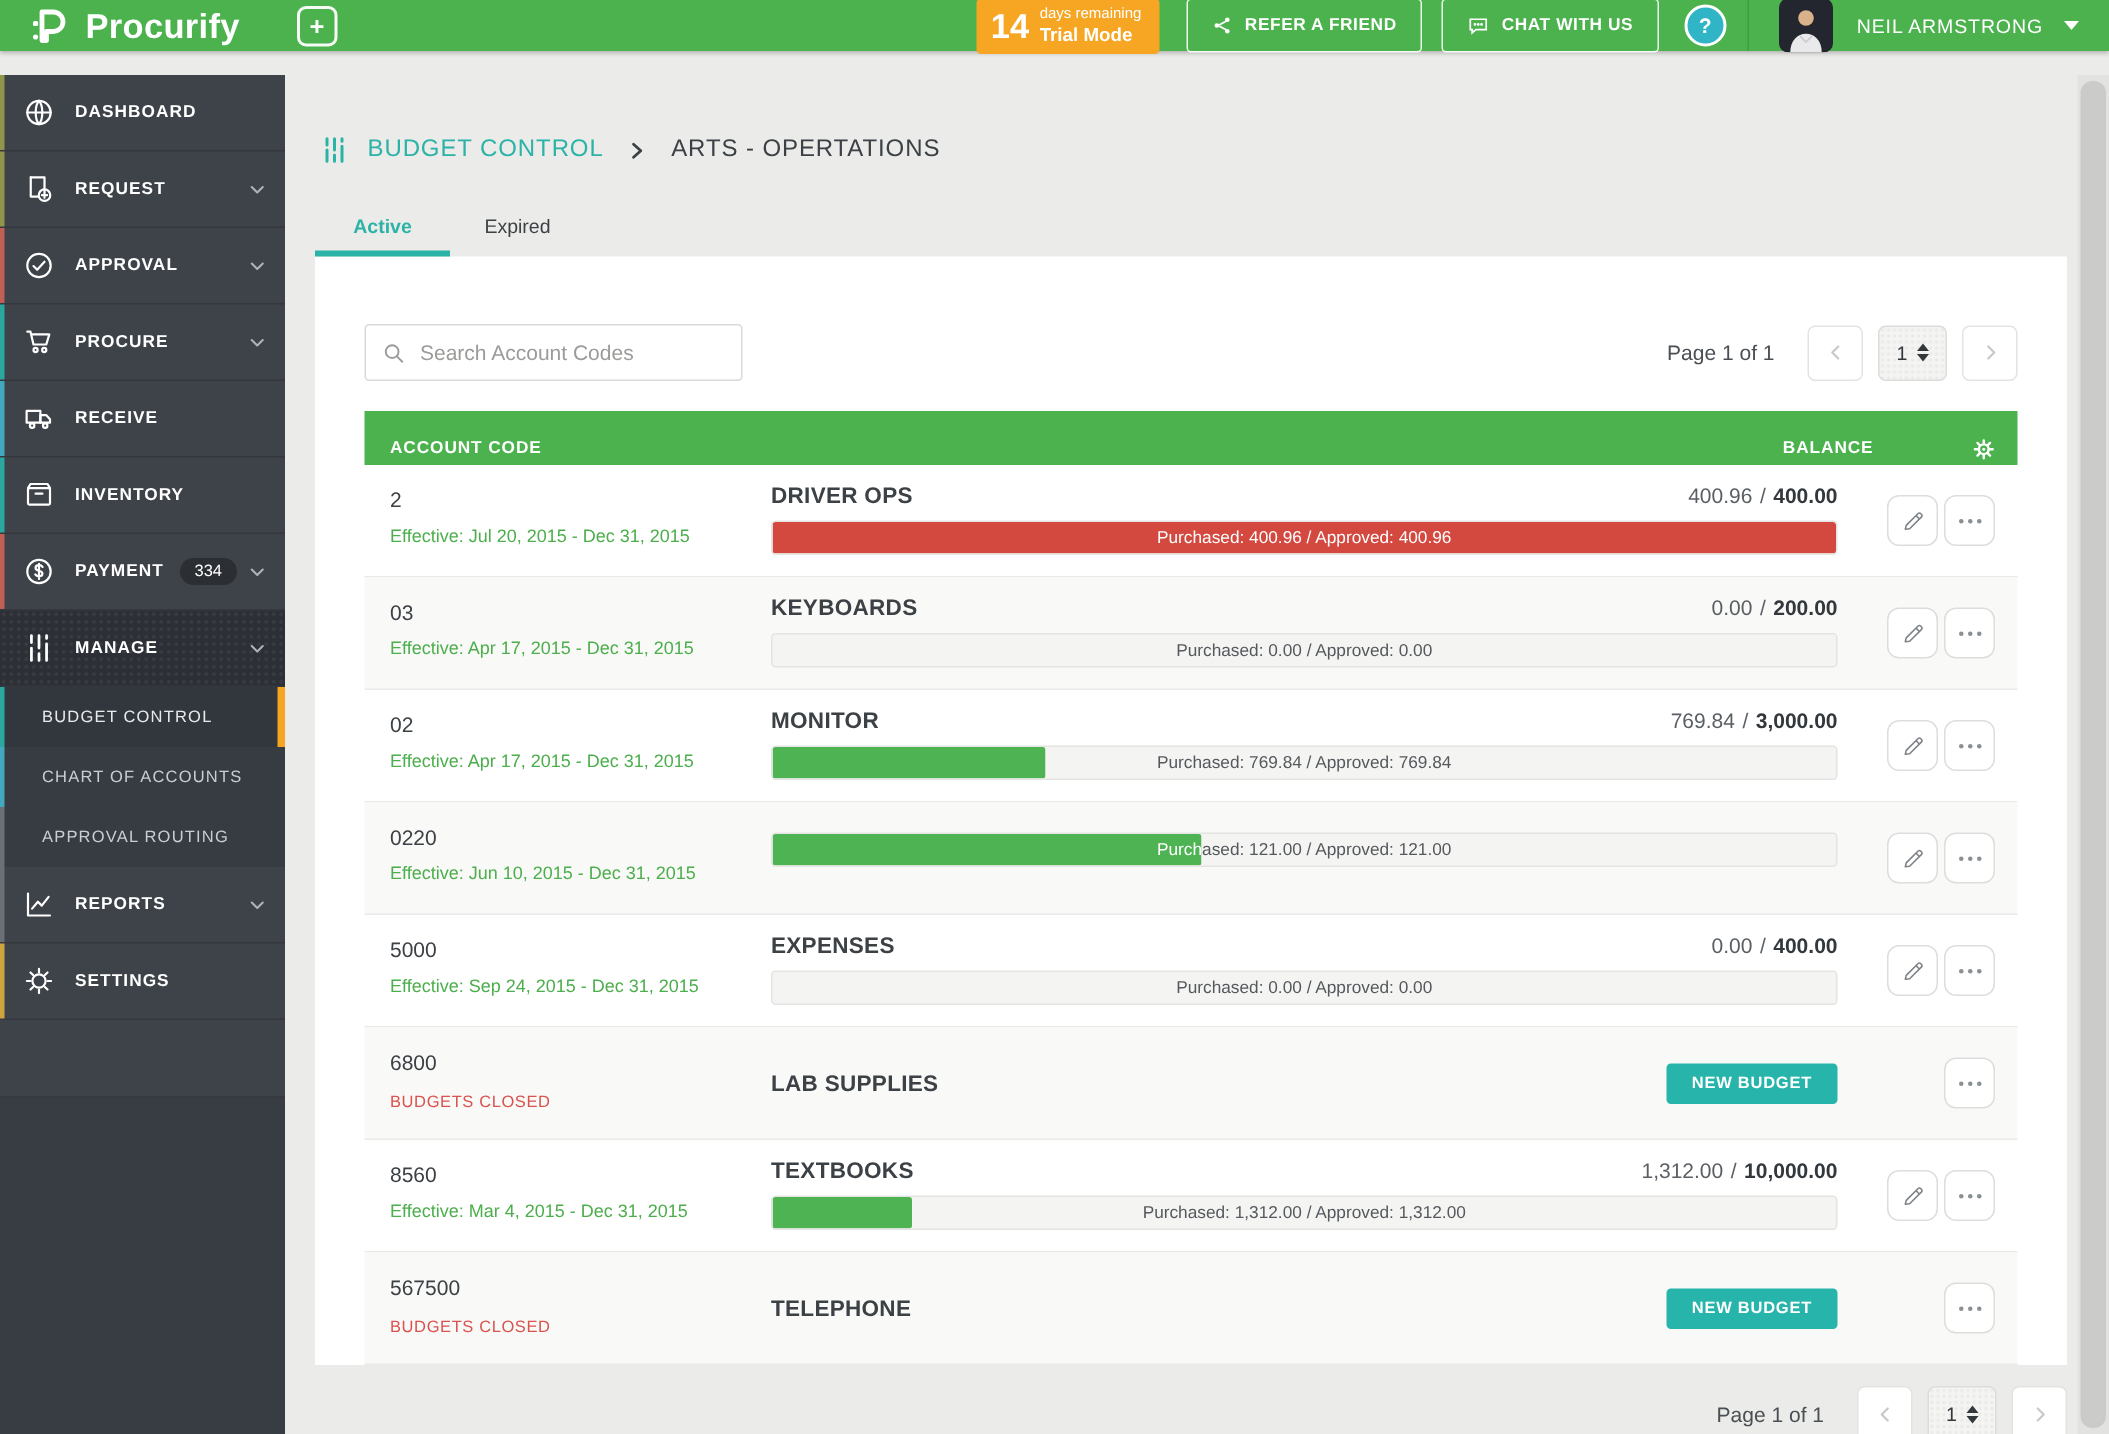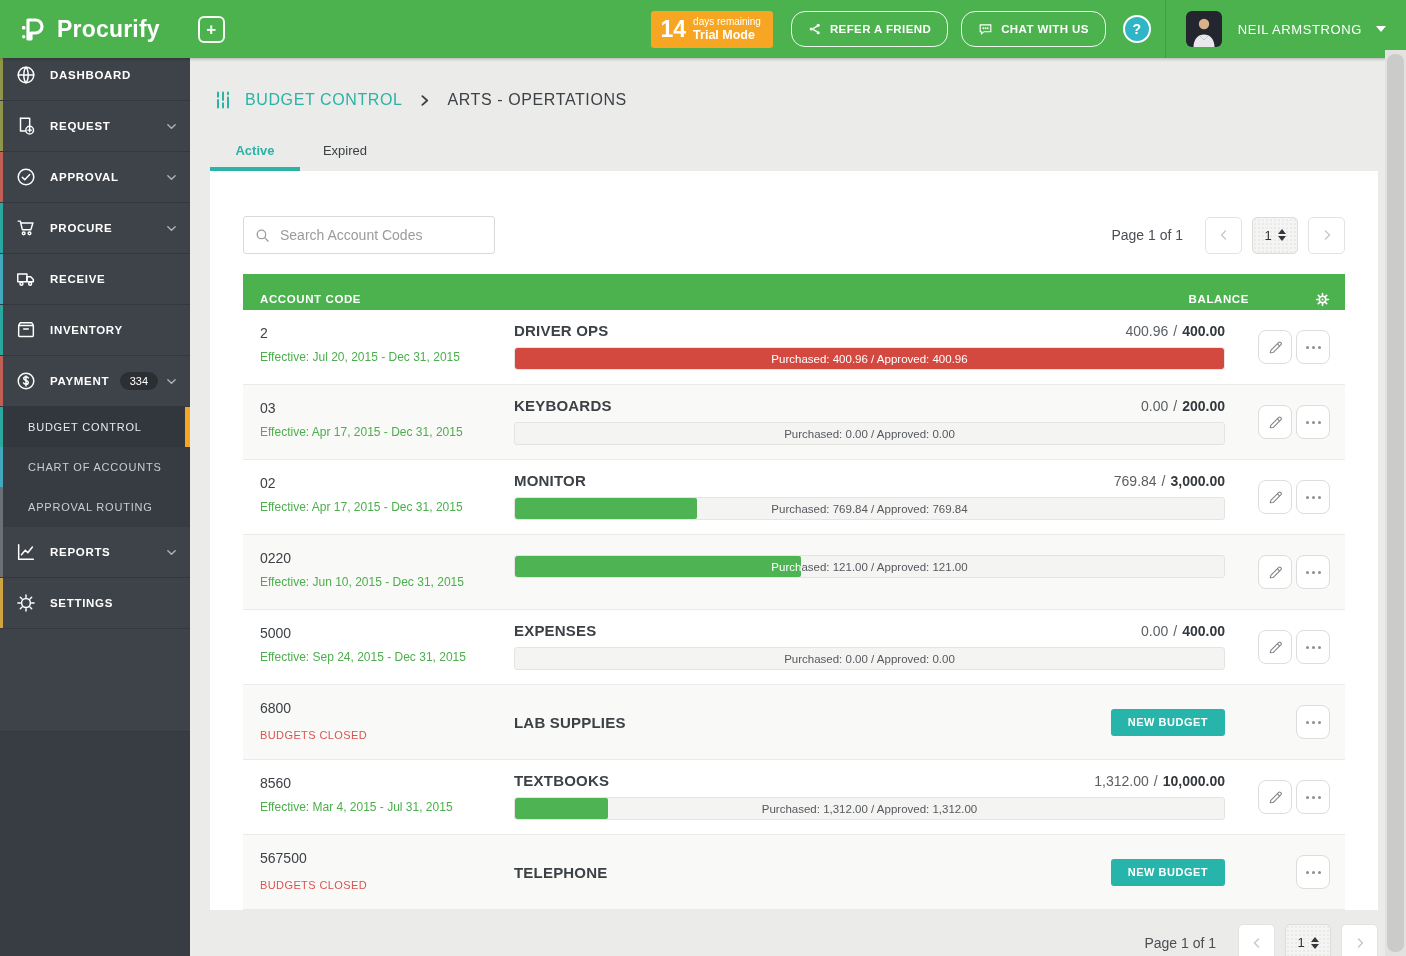--- a/index.html
+++ b/index.html
@@ -1,34 +1,34 @@
 <!DOCTYPE html>
 <html style="--green: #4bb24e; --orange: #f6a623; --teal: #2ab3a6;"><head>
 <meta charset="utf-8">
 <style>
   * { margin:0; padding:0; box-sizing:border-box; }
   html,body { width:1406px; height:956px; overflow:hidden; }
   body { font-family:"Liberation Sans","DejaVu Sans",sans-serif; background:#ebebe9; position:relative; }
 
   
-  .topbar { position:absolute; top:0; left:0; right:0; height:58px; background:var(--green);
+  .topbar { position:absolute; top:0; left:0; right:0; height:34px; background:var(--green);
             display:flex; align-items:center; z-index:30; box-shadow:0 1px 3px rgba(0,0,0,.25); }
   .logo { display:flex; align-items:center; gap:9px; padding:0 14px 0 18px; }
   .logo-text { color:#fff; font-size:23px; font-weight:bold; letter-spacing:.2px; }
   .add-btn { width:27px; height:27px; border:2px solid rgba(255,255,255,.95); border-radius:6px;
              color:#fff; font-size:17px; line-height:23px; text-align:center; cursor:pointer;
              background:transparent; margin-left:24px; font-weight:bold; }
   .topbar-right { margin-left:auto; display:flex; align-items:center; height:100%; }
   .trial-badge { background:var(--orange); border-radius:3px; height:37px; display:flex; align-items:center;
                  padding:0 12px 0 10px; color:#fff; margin-right:18px; cursor:pointer; }
   .trial-days { font-size:23px; font-weight:bold; margin-right:7px; }
   .trial-lines { display:flex; flex-direction:column; line-height:1.15;justify-content:center; }
   .trial-l1 { font-size:10px; }
   .trial-l2 { font-size:12.5px; font-weight:bold; }
-  .tb-btn { height:36px; border:1px solid rgba(255,255,255,.9); border-radius:14px; background:transparent;
+  .tb-btn { height:36px; border:1px solid rgba(255,255,255,.9); border-radius:3px; background:transparent;
             color:#fff; font-size:11.5px; font-weight:bold; letter-spacing:.4px; padding:0 16px;
             display:flex; align-items:center; gap:8px; margin-right:13px; cursor:pointer;
             font-family:inherit; }
   .help-btn { width:28px; height:28px; border-radius:50%; background:#2fb5c5; border:2px solid #fff;
               color:#fff; font-weight:bold; font-size:14px; display:flex; align-items:center;
               justify-content:center; margin:0 14px 0 4px; cursor:pointer; }
   .user-area { height:100%; display:flex; align-items:center; border-left:1px solid rgba(0,0,0,.12);
                padding:0 20px 0 20px; cursor:pointer; }
   .avatar { width:36px; height:36px; border-radius:6px; overflow:hidden; flex:0 0 auto; }
   .user-name { color:#fff; font-size:13px; letter-spacing:.6px; margin:0 14px 0 16px; }
@@ -291,20 +291,33 @@
           </svg>
         </span>
         <span class="side-label">PAYMENT</span>
         <span class="side-badge">334</span>
         <span class="side-chev">
           <svg width="11" height="11" viewBox="0 0 24 24" fill="none" stroke="#aeb3b8" stroke-width="3" stroke-linecap="round" stroke-linejoin="round">
             <path d="M4 8l8 8 8-8"></path>
           </svg>
         </span>
       </div>
+      <div class="side-item expanded">
+        <span class="side-icon">
+          <svg width="22" height="22" viewBox="0 0 24 24" fill="none" stroke="#fff" stroke-width="1.6" stroke-linecap="round" stroke-linejoin="round">
+            <path d="M6.5 3v5M6.5 12v9M12 3v9M12 16v5M17.5 3v2M17.5 9v12" stroke-width="2"></path>
+          </svg>
+        </span>
+        <span class="side-label">MANAGE</span>
+        <span class="side-chev">
+          <svg width="11" height="11" viewBox="0 0 24 24" fill="none" stroke="#aeb3b8" stroke-width="3" stroke-linecap="round" stroke-linejoin="round">
+            <path d="M4 8l8 8 8-8"></path>
+          </svg>
+        </span>
+      </div>
       <div class="submenu">
         <div class="sub-item active">
           <span class="edge" style="position:absolute;left:0;top:0;bottom:0;width:3px;background:#2aa79e"></span>
           <span>BUDGET CONTROL</span>
           <span class="active-bar"></span>
         </div>
         <div class="sub-item">
           <span class="edge" style="position:absolute;left:0;top:0;bottom:0;width:3px;background:#43a7bd"></span>
           <span>CHART OF ACCOUNTS</span>
         </div>
@@ -611,21 +624,21 @@
                 <i></i>
                 <i></i>
                 <i></i>
               </span>
             </div>
     </div>
         </div>
         <div class="row">
           <div class="col-code">
       <div class="acct-code">8560</div>
-      <div class="effective">Effective: Mar 4, 2015 - Jul 31, 2015</div>
+      <div class="effective">Effective: Mar 4, 2015 - Dec 31, 2015</div>
 
     </div>
           <div class="col-main">
         <div class="line1">
           <span class="acct-name">TEXTBOOKS</span>
           <span class="balance">
             <span>1,312.00</span><span class="sep">/</span><b>10,000.00</b>
           </span>
         </div>
         <div class="bar">

